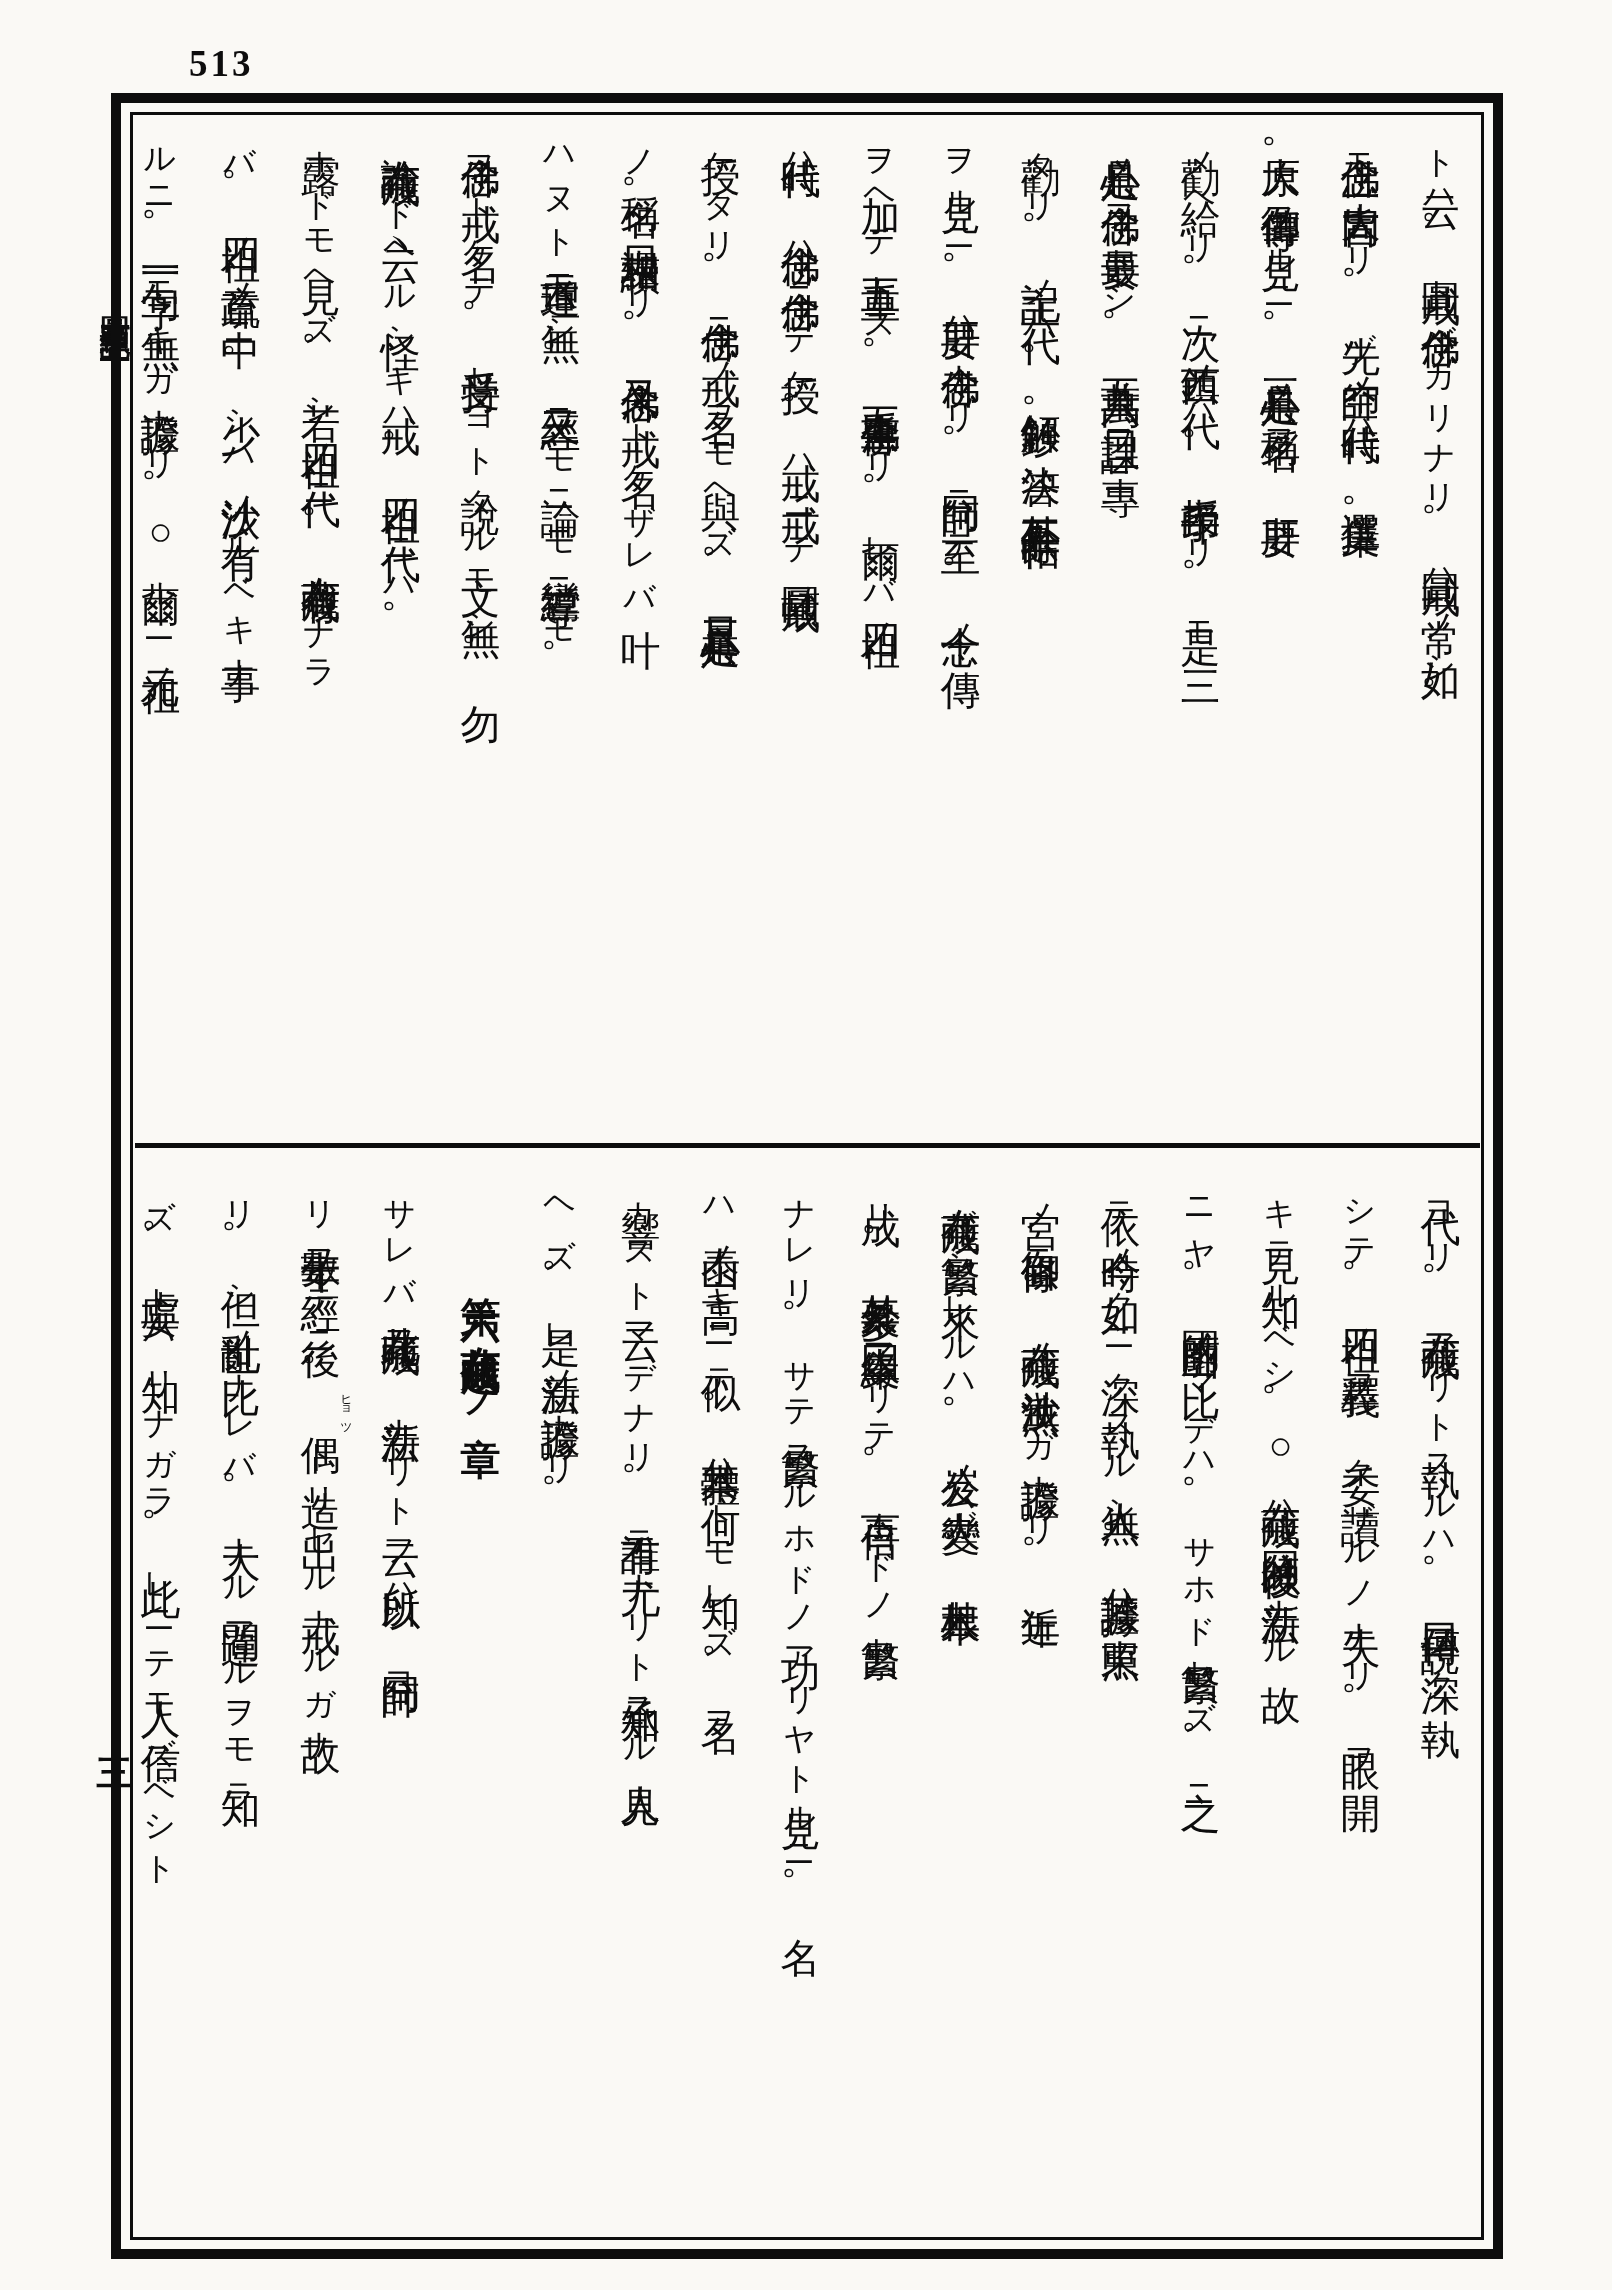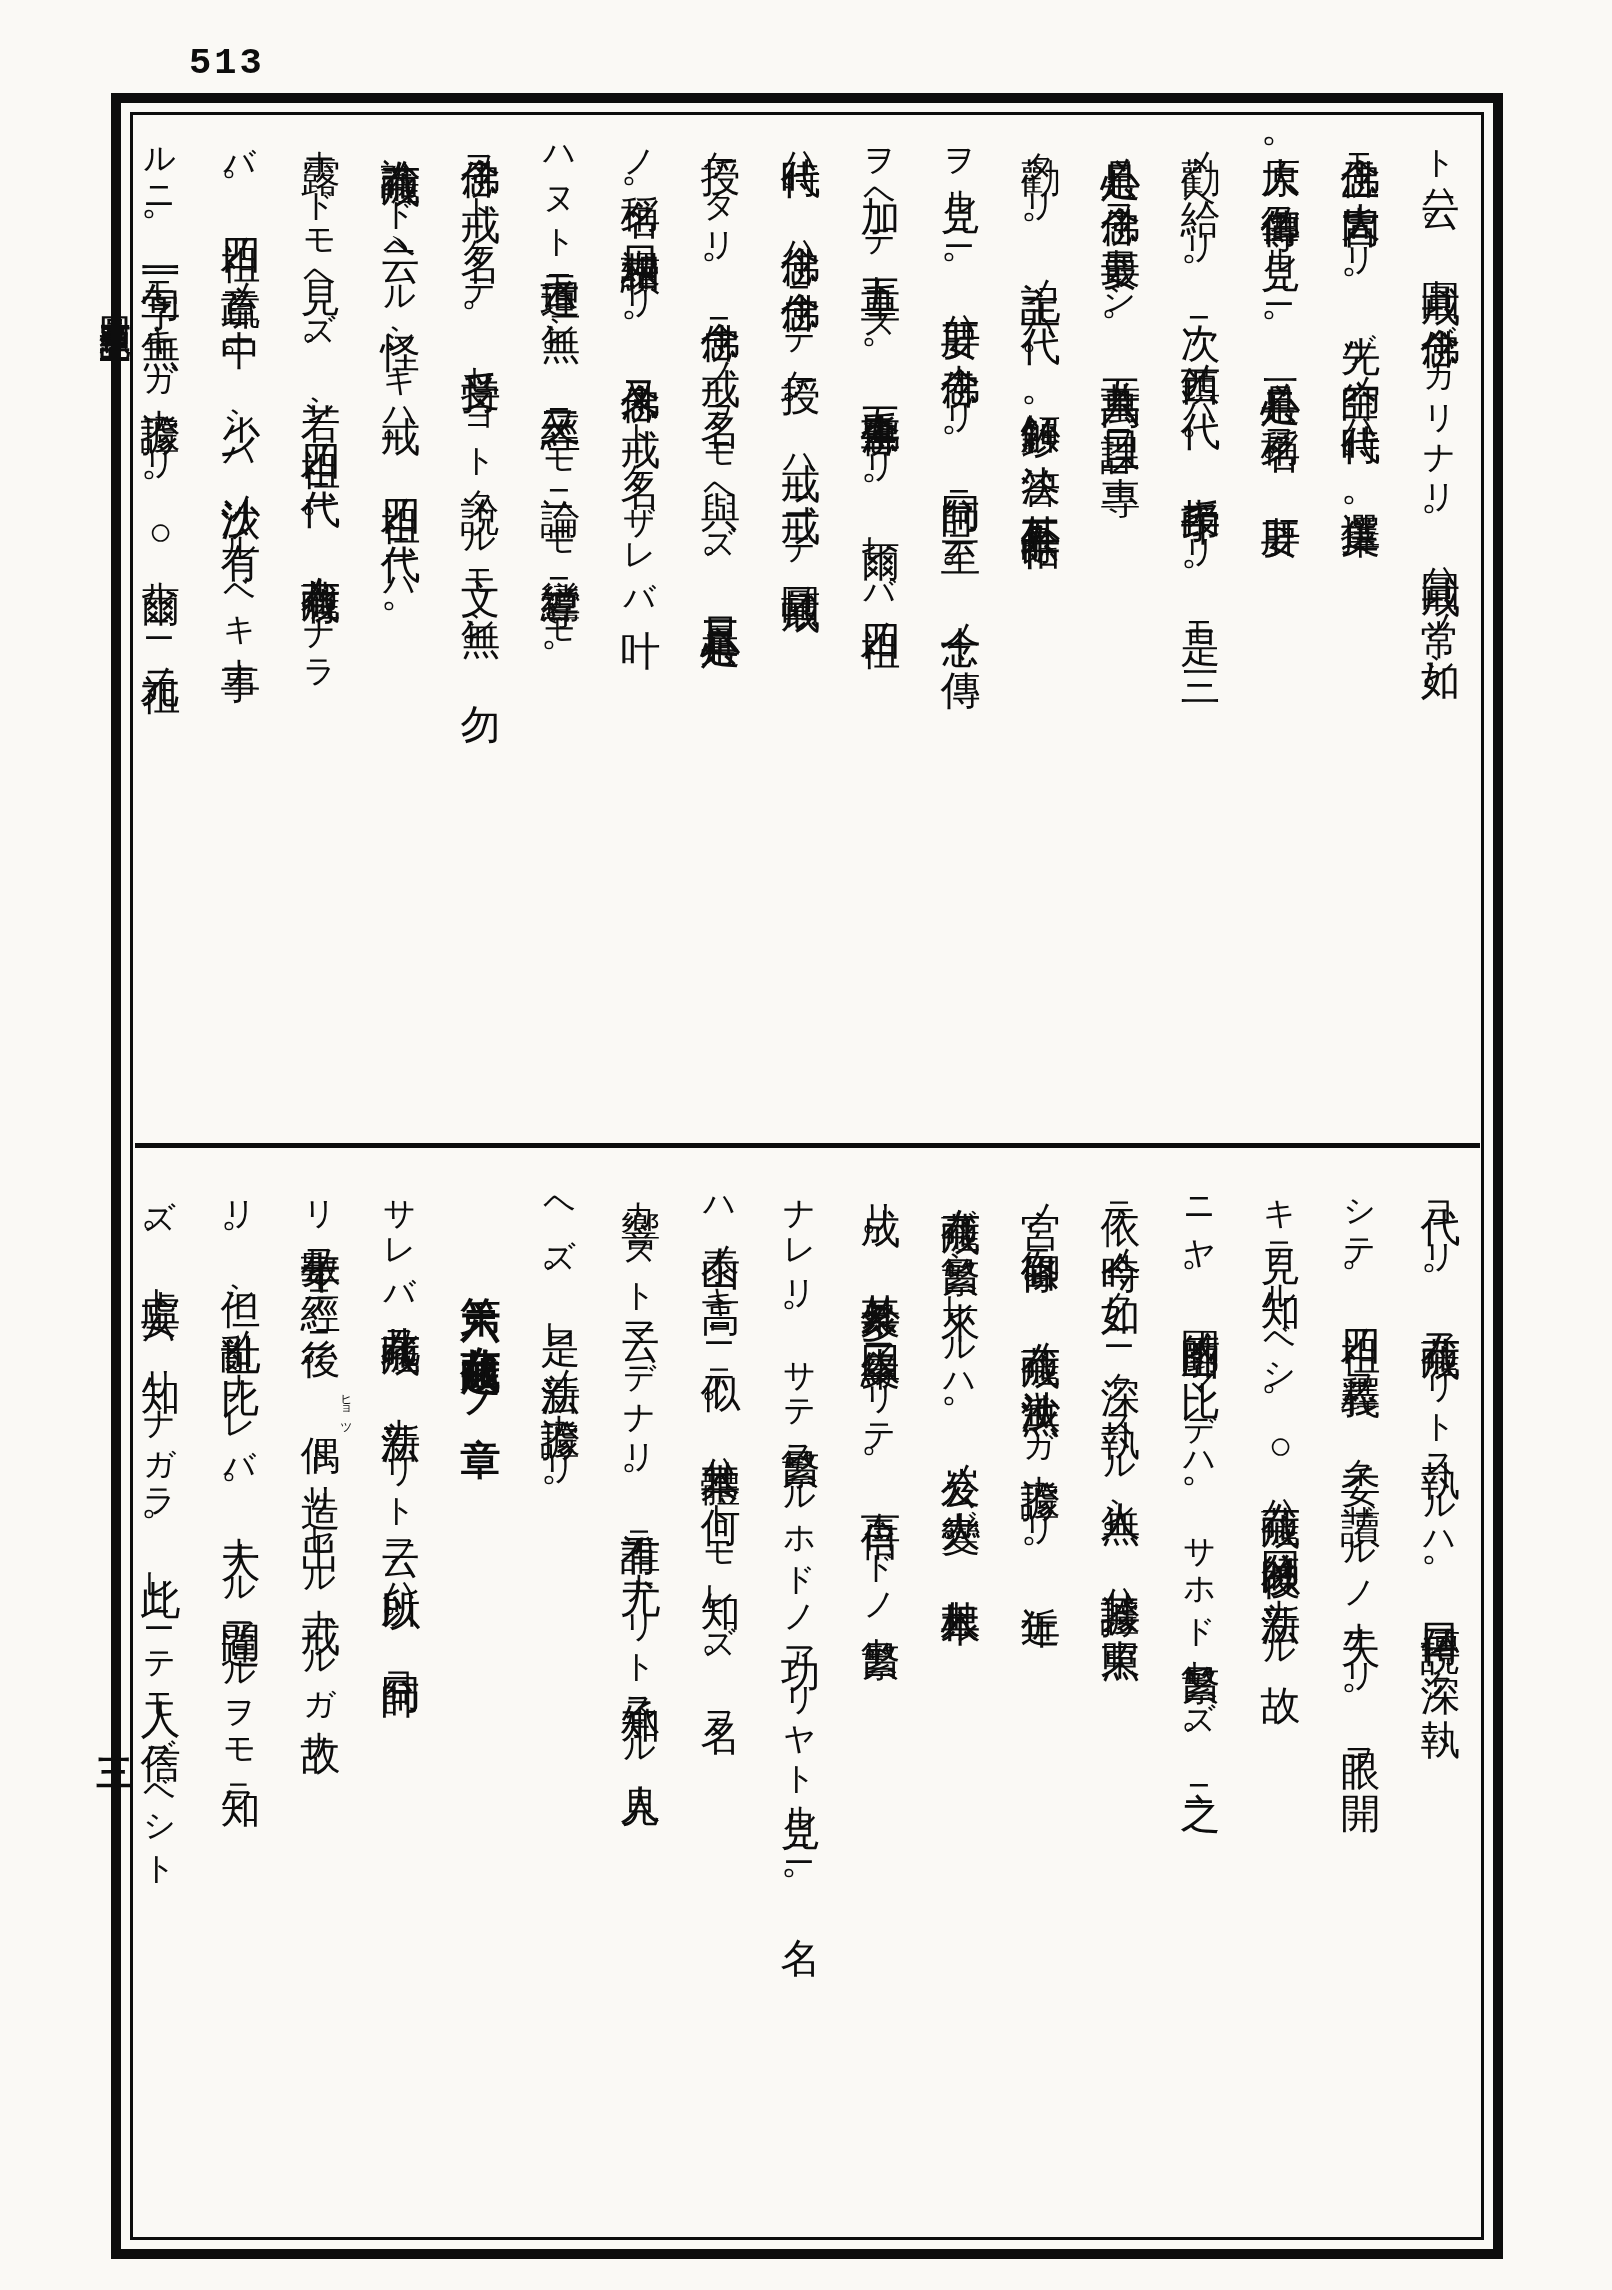--- a/index.html
+++ b/index.html
@@ -4,21 +4,21 @@
 <style>
   html,body{margin:0;padding:0;}
   body{
     width:1613px;height:2290px;position:relative;
     background:#faf9f5;
     font-family:"Liberation Serif","DejaVu Serif",serif;
     color:#0d0d0d;
   }
   .page-number{
     position:absolute;left:189px;top:42px;
-    font-family:Liberation Mono, monospace;
+    font-family:Liberation Serif, serif;
     font-size:37px;font-weight:bold;letter-spacing:3px;
   }
   .margin-title{
     position:absolute;left:94px;top:293px;
     writing-mode:vertical-rl;text-orientation:upright;
     font-size:30px;letter-spacing:3px;font-weight:bold;
   }
   .page-marker{
     position:absolute;left:96px;top:1749px;
     font-size:36px;font-weight:bold;

